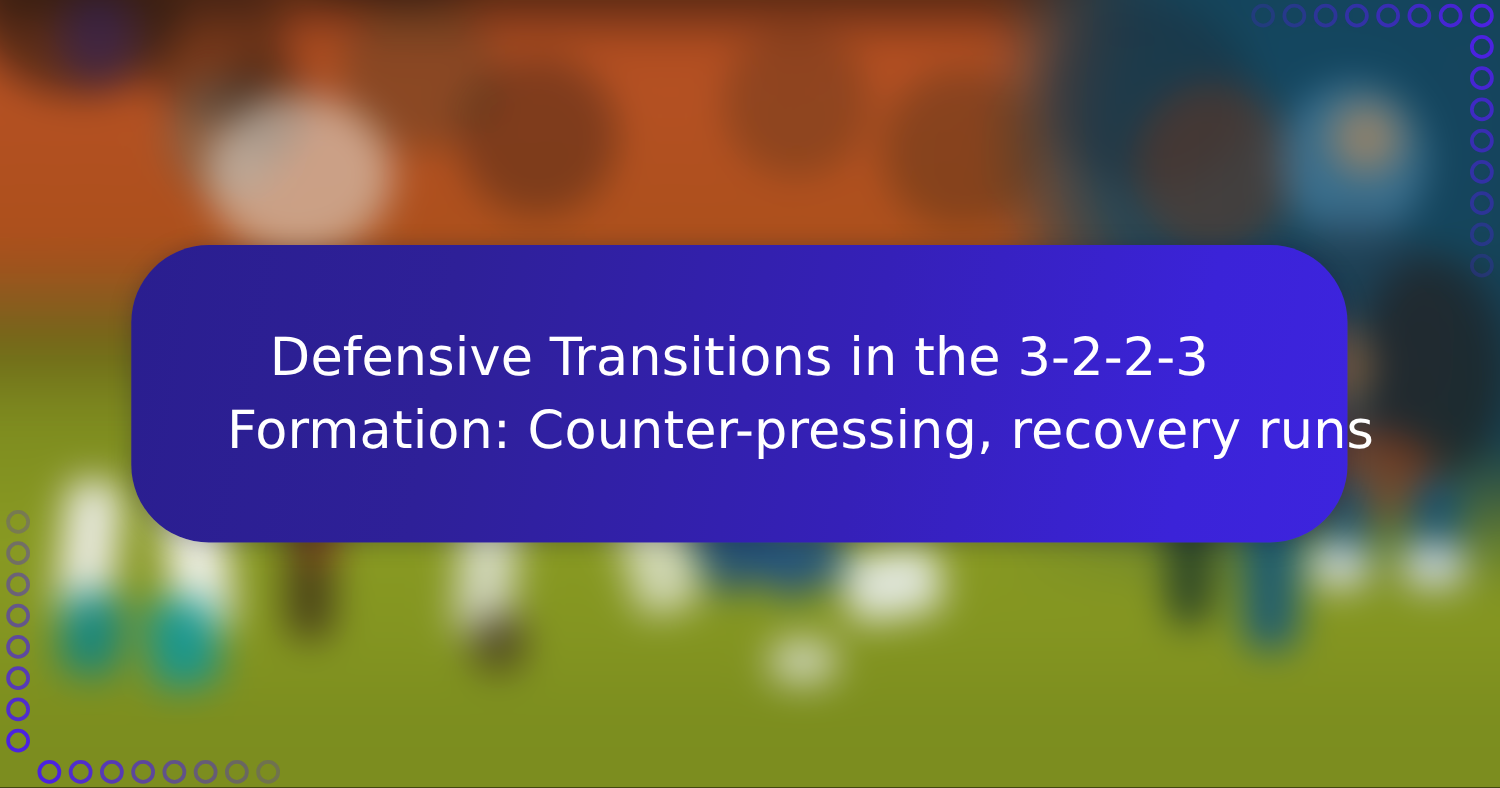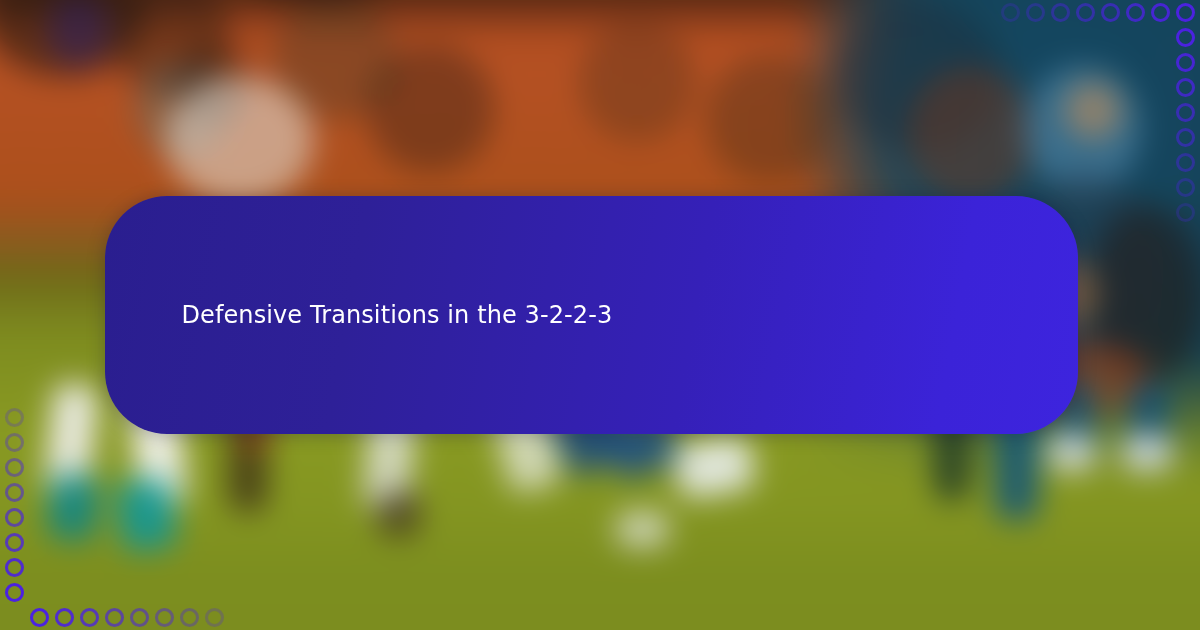--- a/index.html
+++ b/index.html
@@ -115,23 +115,24 @@
     display: flex;
     align-items: center;
     justify-content: center;
     box-shadow: 0 2px 18px rgba(10,6,50,0.25);
   }
 
   .card-title {
     margin: 0;
     color: #ffffff;
     font-family: "DejaVu Sans", sans-serif;
-    font-size: 24px;
+    font-size: 42px;
     font-weight: 400;
     line-height: 58px;
+    text-align: center;
     letter-spacing: 0.1px;
     width: 820px;
   }
   .title-line { display: block; white-space: nowrap; }
 </style>
 </head>
 <body>
 
 <div id="stage">
 
@@ -218,16 +219,17 @@
       <span class="dot" style="left: 105px; top: 608px; width: 19px; height: 19px; border-color: rgb(75, 34, 224); border-width: 3px; opacity: 0.65;"></span>
       <span class="dot" style="left: 130px; top: 608px; width: 19px; height: 19px; border-color: rgb(75, 34, 224); border-width: 3px; opacity: 0.55;"></span>
       <span class="dot" style="left: 155px; top: 608px; width: 19px; height: 19px; border-color: rgb(75, 34, 224); border-width: 3px; opacity: 0.45;"></span>
       <span class="dot" style="left: 180px; top: 608px; width: 19px; height: 19px; border-color: rgb(75, 34, 224); border-width: 3px; opacity: 0.35;"></span>
       <span class="dot" style="left: 205px; top: 608px; width: 19px; height: 19px; border-color: rgb(75, 34, 224); border-width: 3px; opacity: 0.25;"></span>
     </div>
 
   <div class="card">
     <h1 class="card-title">
       <span class="title-line">Defensive Transitions in the 3-2-2-3</span>
+      <span class="title-line">Formation: Counter-pressing, recovery runs</span>
     </h1>
   </div>
 
 </div>
 
 </body></html>

